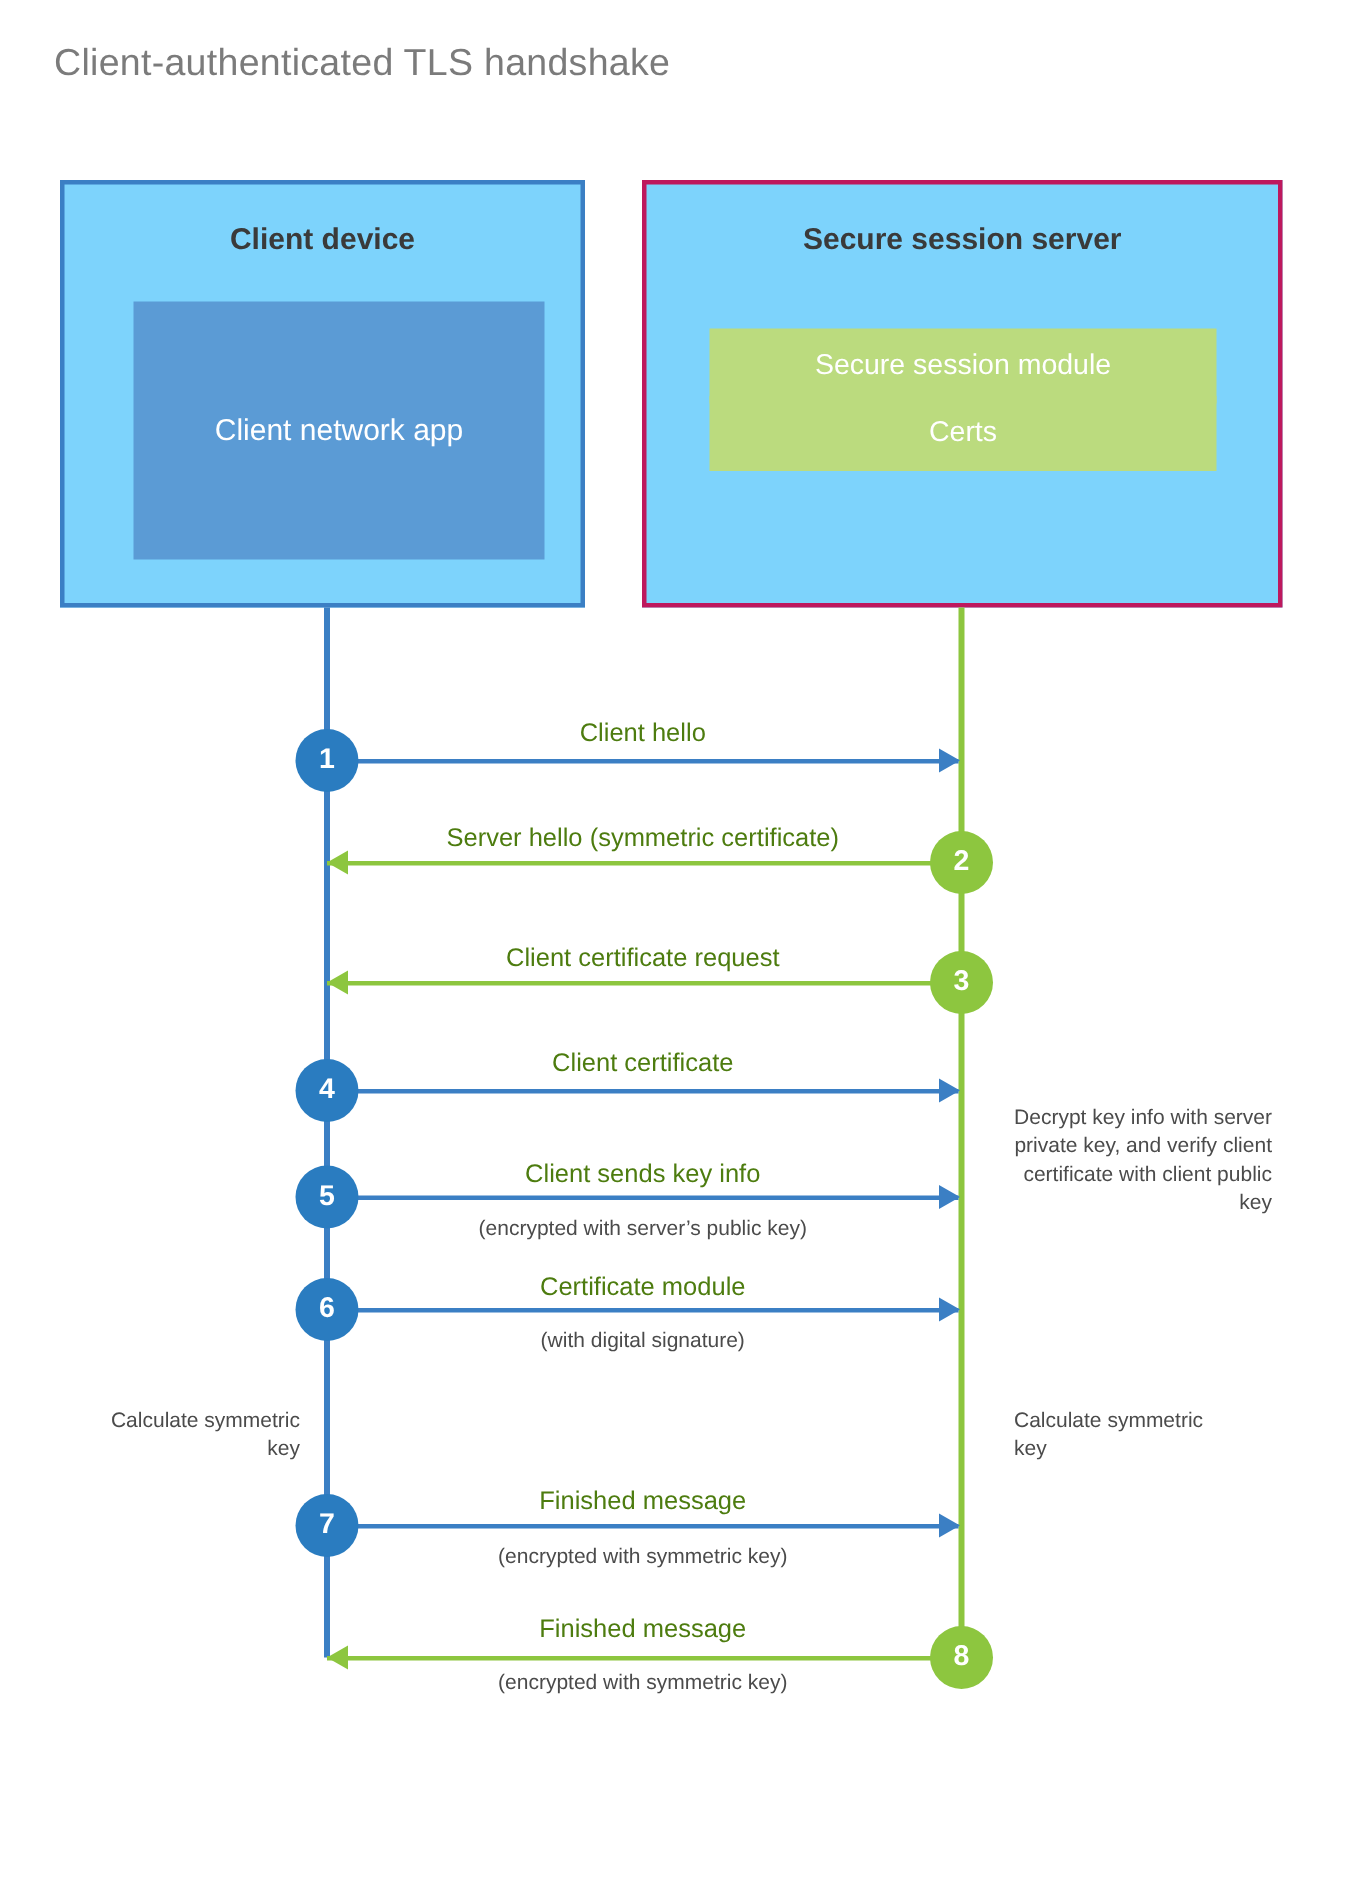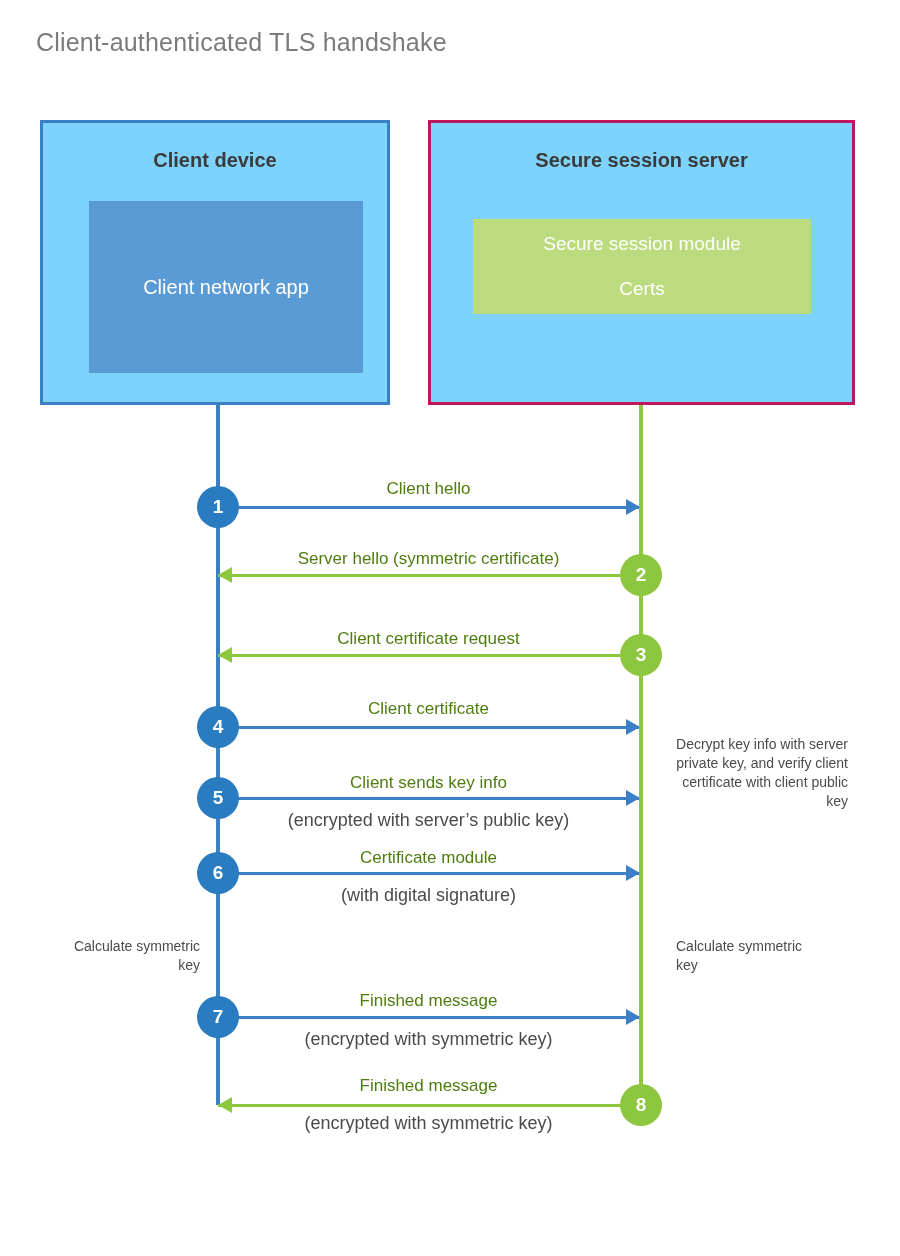--- a/index.html
+++ b/index.html
@@ -164,21 +164,21 @@
     text-align: center;
     font-size: 17px;
     color: #4d7c0f;
     white-space: nowrap;
   }
   .msg-sublabel {
     position: absolute;
     left: 218px;
     width: 421px;
     text-align: center;
-    font-size: 18px;
+    font-size: 14px;
     color: #4b4b4b;
     white-space: nowrap;
   }
 
   
   .side-note {
     position: absolute;
     font-size: 14px;
     color: #4b4b4b;
     line-height: 1.35;

